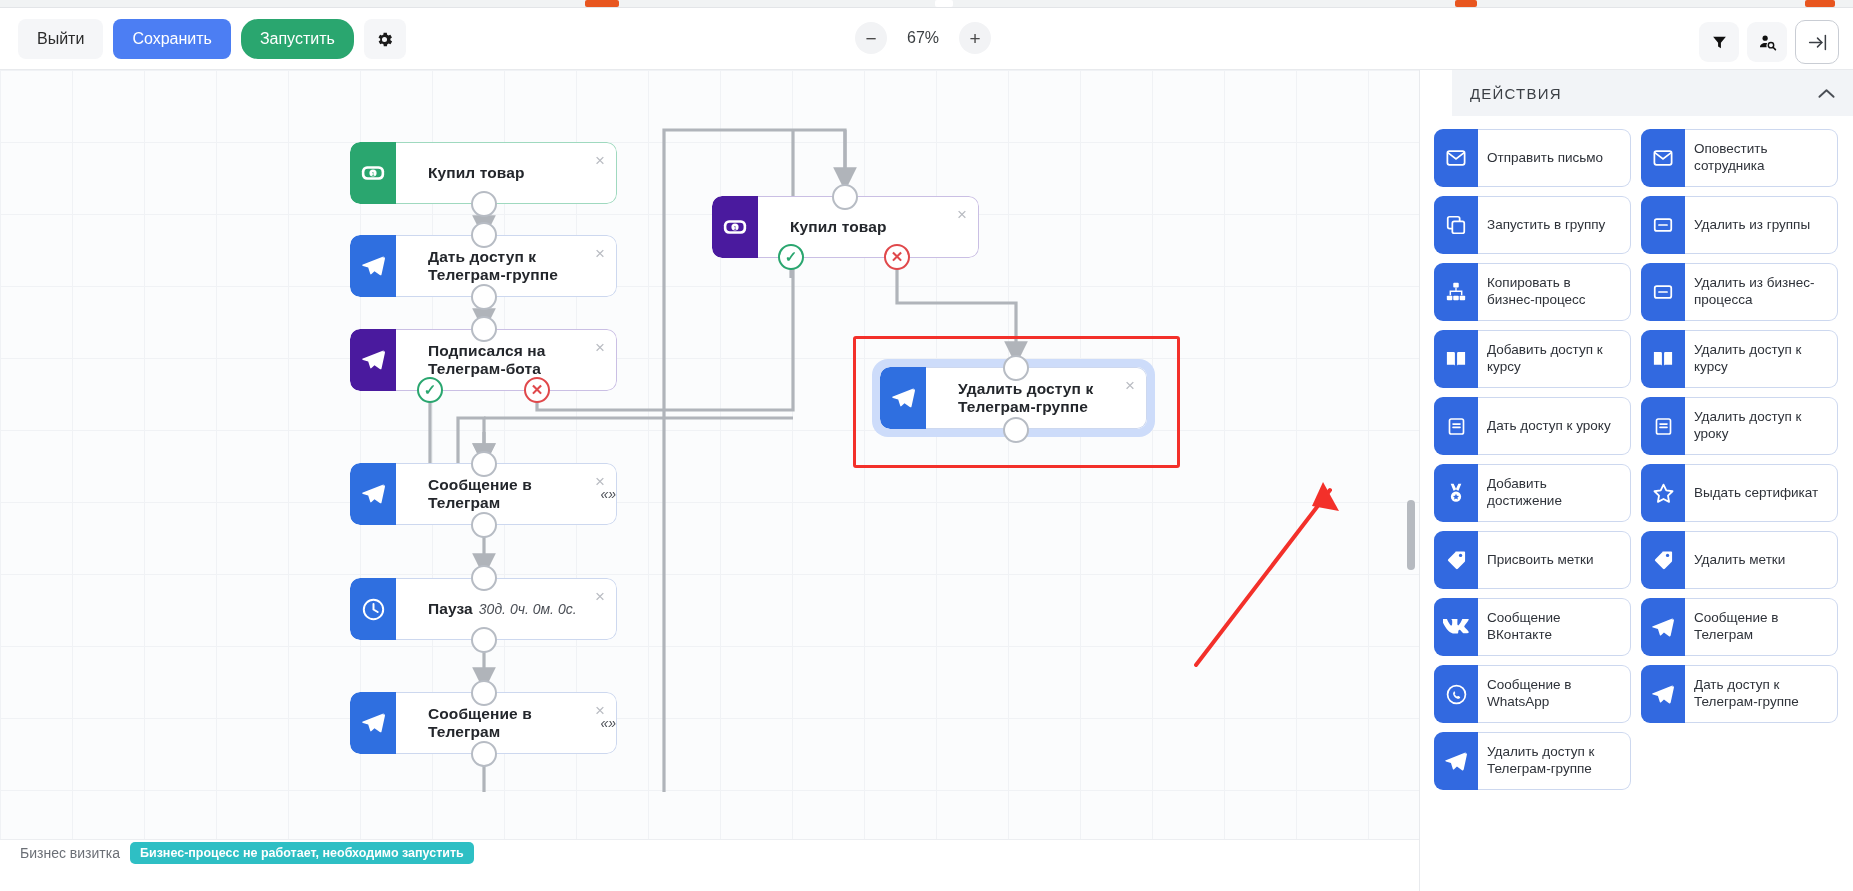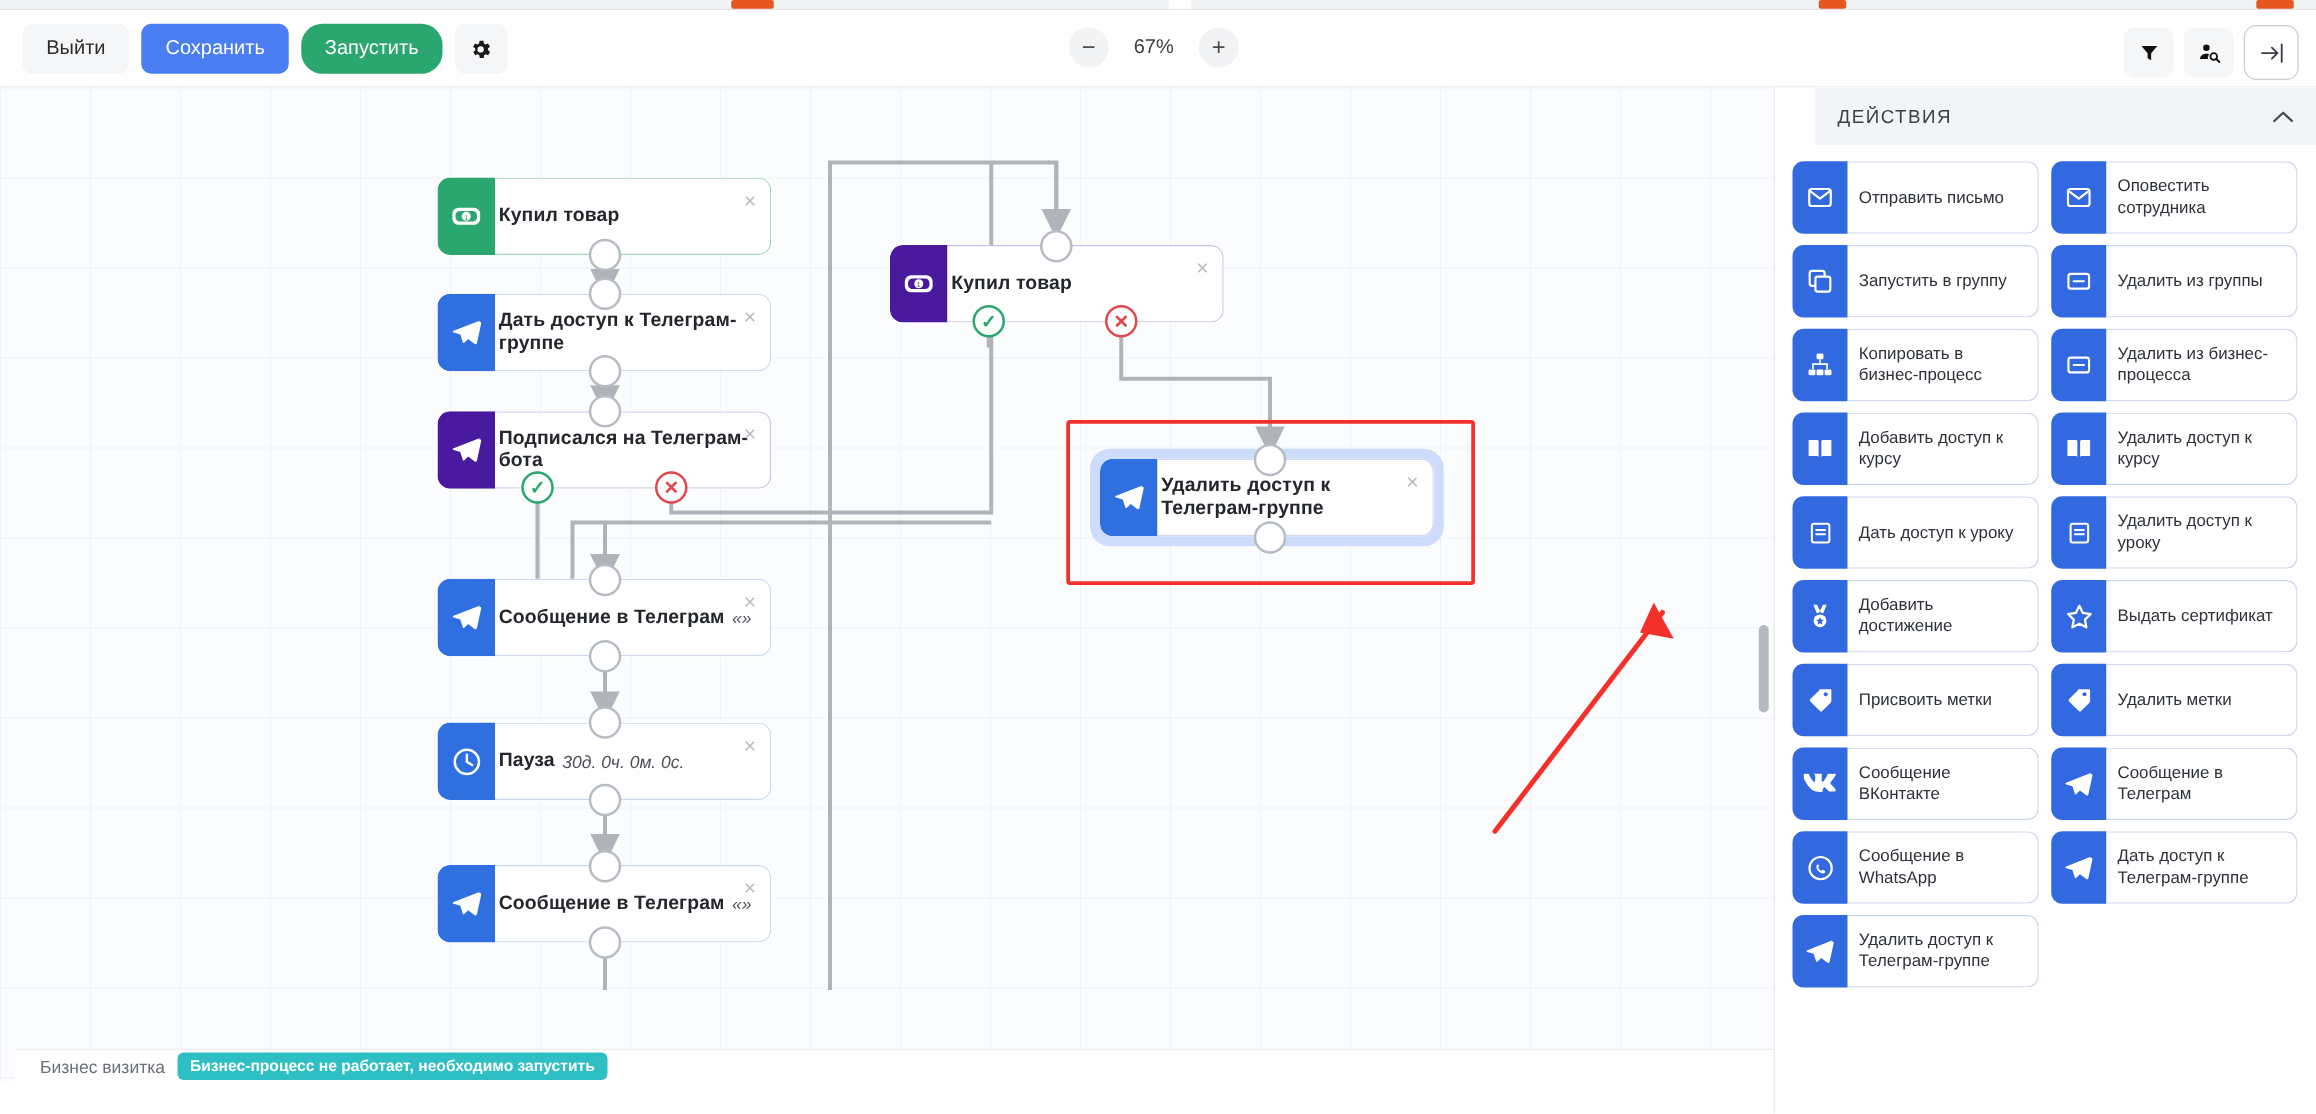--- a/index.html
+++ b/index.html
@@ -43,21 +43,21 @@
             background-image:linear-gradient(to right, #f0f2f5 1px, transparent 1px),
                              linear-gradient(to bottom, #f0f2f5 1px, transparent 1px);
             background-size:72px 72px; }
   .canvas-svg { position:absolute; left:0; top:0; width:1419px; height:795px; }
 
   
   .node { position:absolute; height:62px; background:#fff; border-radius:10px;
           display:flex; align-items:stretch; overflow:hidden; }
   .node-ic { width:46px; flex:0 0 46px; display:flex; align-items:center; justify-content:center; }
   .node-body { flex:1; position:relative; display:flex; align-items:center;
-               padding-left:3px; border:1px solid #cdd6ee; border-left:none;
+               padding-left:32px; border:1px solid #cdd6ee; border-left:none;
                border-radius:0 10px 10px 0; background:#fff; }
   .node-title { font-size:15.5px; font-weight:bold; color:#23262b; letter-spacing:.1px; }
   .node-sub { font-size:14px; font-style:italic; font-weight:normal; color:#4b4f56; margin-left:6px; }
   .node-x { position:absolute; right:11px; top:9px; color:#b9bcc2; font-size:17px;
             cursor:pointer; line-height:1; }
   .n-green  .node-ic { background:#2aa66f; border-radius:10px 0 0 10px; }
   .n-green  .node-body { border-color:#9fd9bf; }
   .n-blue   .node-ic { background:#2f6fe0; border-radius:10px 0 0 10px; }
   .n-blue   .node-body { border-color:#cdd8ef; }
   .n-purple .node-ic { background:#4a1a9e; border-radius:10px 0 0 10px; }
@@ -77,21 +77,21 @@
 
   
   .annot { position:absolute; border:3px solid #f3302a; border-radius:3px;
            pointer-events:none; }
 
   
   .cv-scroll { position:absolute; right:4px; width:8px; border-radius:5px; background:#b6bac0; }
   .cv-scroll-h { position:absolute; bottom:4px; height:8px; border-radius:5px; background:#cfd3d8; }
 
   
-  .statusbar { position:absolute; left:12px; bottom:0; width:1419px; height:26px;
+  .statusbar { position:absolute; left:0; bottom:0; width:1419px; height:26px;
                background:#fff; display:flex; align-items:center; padding-left:20px; gap:10px;
                border-top:1px solid #eceef1; }
   .st-name { font-size:14px; color:#6b6f76; }
   .st-badge { background:#2ebfc4; color:#fff; font-size:12.5px; font-weight:bold;
               border-radius:5px; padding:4px 10px; }
 
   
   .panel { position:absolute; right:0; top:70px; width:434px; height:821px;
            background:#fff; border-left:1px solid #e8eaed;padding-left:32px; }
   .panel-head { height:46px; background:#f2f4f7; display:flex; align-items:center;

